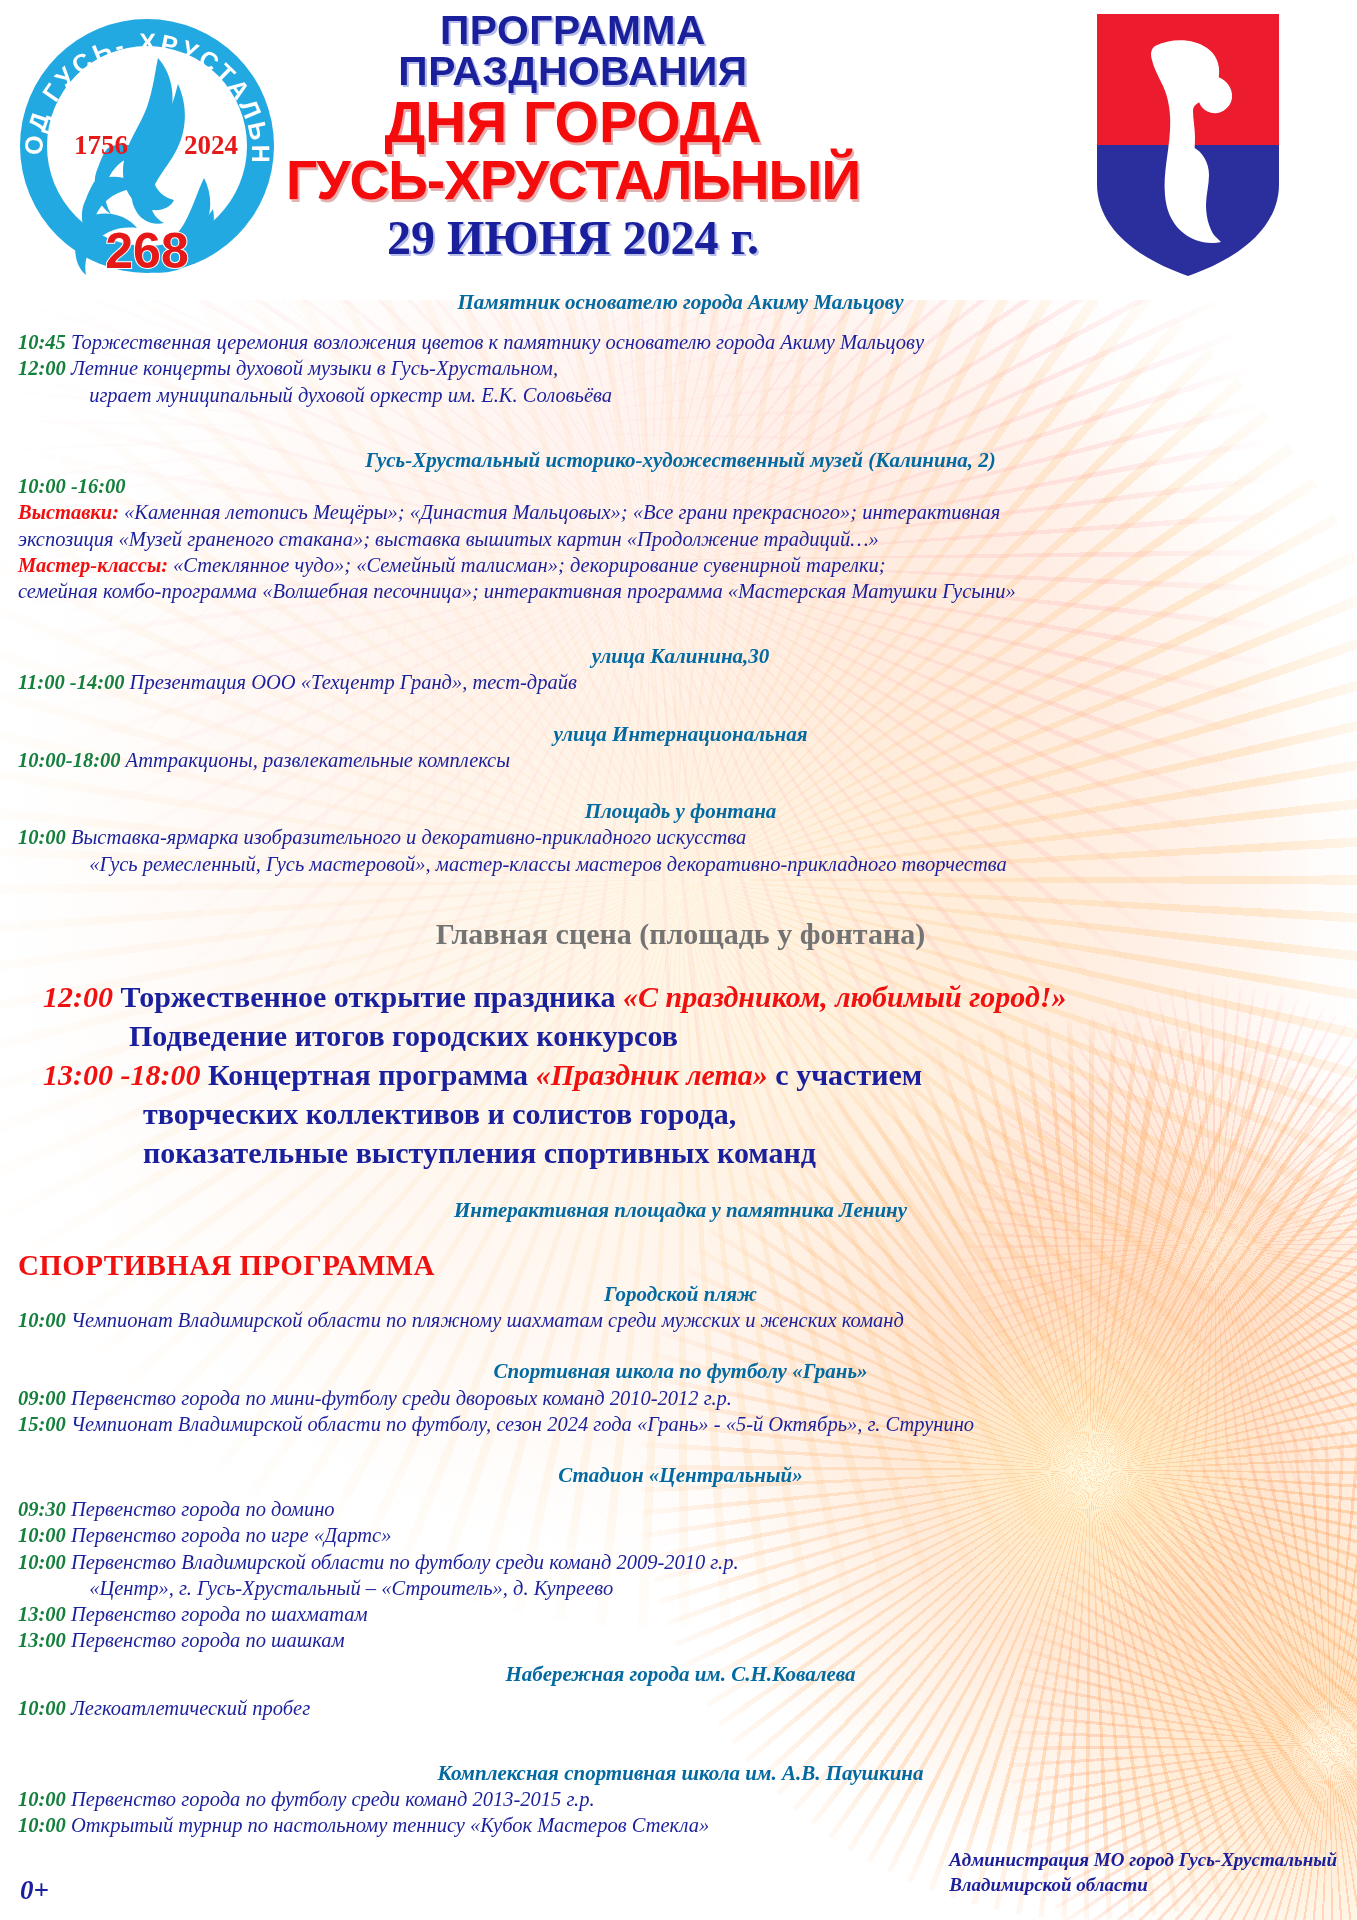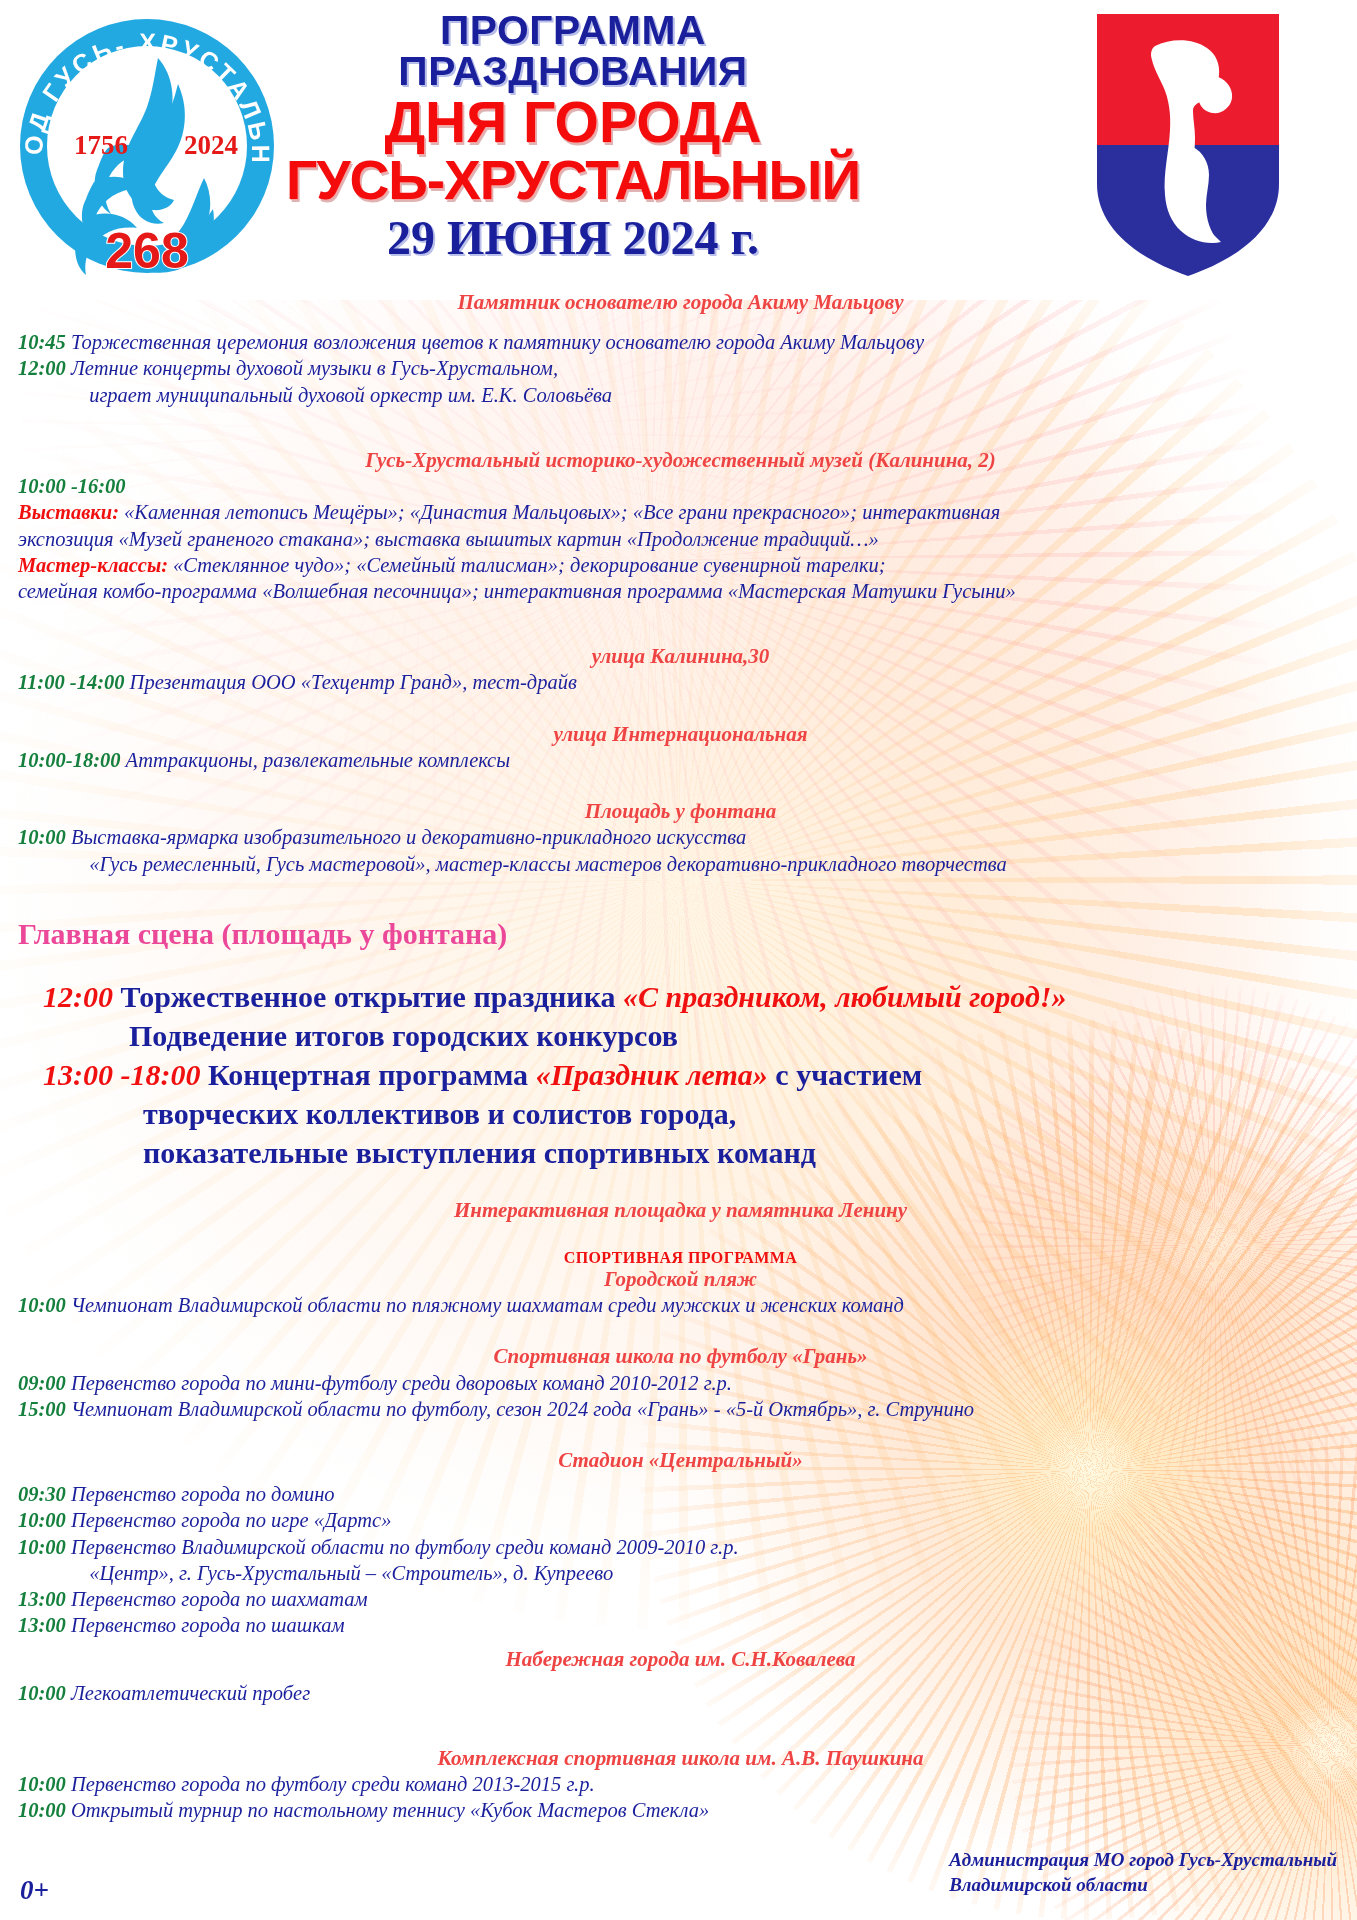--- a/index.html
+++ b/index.html
@@ -138,52 +138,52 @@
     text-shadow:1px 1px 0 #b9c0ea, 2px 2px 0 rgba(120,130,210,.5);
   }
 
   .coat{position:absolute;right:78px;top:14px;width:182px;height:262px;}
   .coat svg{display:block;}
 
   
   .body-wrap{position:relative;padding:0 14px 0 18px;}
 
   .venue{
-    color:#ef4444;font-style:italic;font-weight:bold;font-size:21px;
+    color:#0369a1;font-style:italic;font-weight:bold;font-size:21px;
     text-align:center;line-height:1.2;font-family:Liberation Serif, serif;
   }
   .row{
     font-size:20.5px;font-style:italic;color:#1a1f9c;line-height:1.28;
     white-space:nowrap;
   }
   .row .tm{color:#15803d;font-weight:bold;font-style:italic;}
   .row .lbl{color:#f01010;font-weight:bold;font-style:italic;}
   .row.wrap{white-space:normal;}
   .indent{display:inline-block;width:66px;}
 
   .sp{height:14px;}
   .sp-s{height:8px;}
   .sp-l{height:26px;}
   .sp-xl{height:40px;}
 
   
   .mainstage-title{
-    color:#ec4899;font-weight:bold;font-size:30px;text-align:left;
+    color:#737373;font-weight:bold;font-size:30px;text-align:center;
     font-family:"Liberation Serif","DejaVu Serif",serif;
   }
   .big-row{
     color:#1a1f9c;font-size:30px;font-weight:bold;line-height:1.3;margin-left:25px;
   }
   .big-row .tm{color:#f01010;font-style:italic;font-weight:bold;}
   .big-row .hl{color:#f01010;font-style:italic;font-weight:bold;}
   .big-row .ind{display:inline-block;width:86px;}
   .big-row .ind2{display:inline-block;width:100px;}
 
   .sport-head{
-    color:#f01010;font-weight:bold;font-size:16px;text-align:center;
+    color:#f01010;font-weight:bold;font-size:29px;
     font-family:"Liberation Serif","DejaVu Serif",serif;letter-spacing:.4px;
   }
 
   .footer{
     position:absolute;left:0;right:0;bottom:0;height:130px;
   }
   .age{
     position:absolute;left:20px;bottom:14px;color:#1a1f9c;font-weight:bold;
     font-style:italic;font-size:27px;
   }

